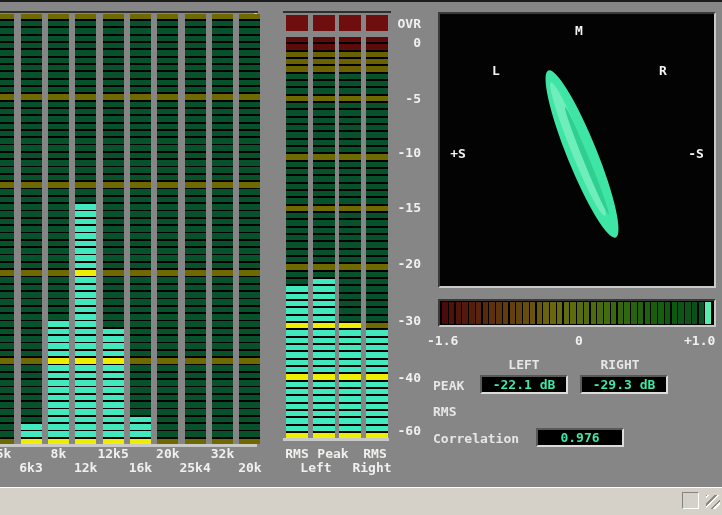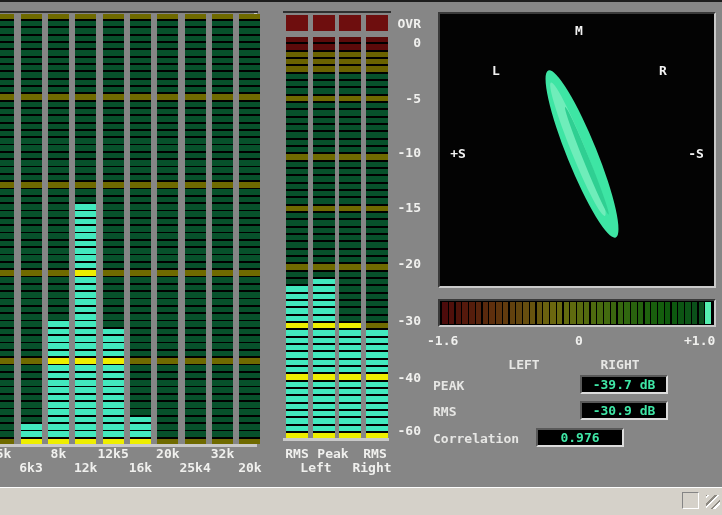--- a/index.html
+++ b/index.html
@@ -1009,24 +1009,24 @@
       <div class="cseg" style="left:265.25px;width:5.55px;background:#55f0b0;"></div>
     </div>
   <span class="bmp" style="left:427px;top:334px;">-1.6</span>
   <span class="bmp ctr" style="left:579px;top:334px;">0</span>
   <span class="bmp" style="left:684px;top:334px;">+1.0</span>
 
   <span class="bmp ctr ro-lbl" style="left:524px;top:358px;">LEFT</span>
   <span class="bmp ctr ro-lbl" style="left:620px;top:358px;">RIGHT</span>
 
   <span class="bmp ro-lbl" style="left:433px;top:379px;">PEAK</span>
-  <div class="lcd" style="left: 580px; top: 375px; width: 84px; color: rgb(63, 230, 166);">-39.7 dB</div>
+  <div class="lcd" style="left: 480px; top: 375px; width: 84px; color: rgb(63, 230, 166);">-22.1 dB</div>
+  <div class="lcd" style="left: 580px; top: 375px; width: 84px; color: rgb(63, 230, 166);">-29.3 dB</div>
 
   <span class="bmp ro-lbl" style="left:433px;top:405px;">RMS</span>
-  <div class="lcd" style="left: 580px; top: 401px; width: 84px; color: rgb(63, 230, 166);">-30.9 dB</div>
 
   <span class="bmp ro-lbl" style="left:433px;top:432px;">Correlation</span>
   <div class="lcd" style="left: 536px; top: 428px; width: 84px; color: rgb(63, 230, 166);">0.976</div>
 
   <div id="statusbar" class="abs">
     <div id="status-mini" class="sunken"></div>
     <div id="resize-grip"></div>
   </div>
 </div>
 

